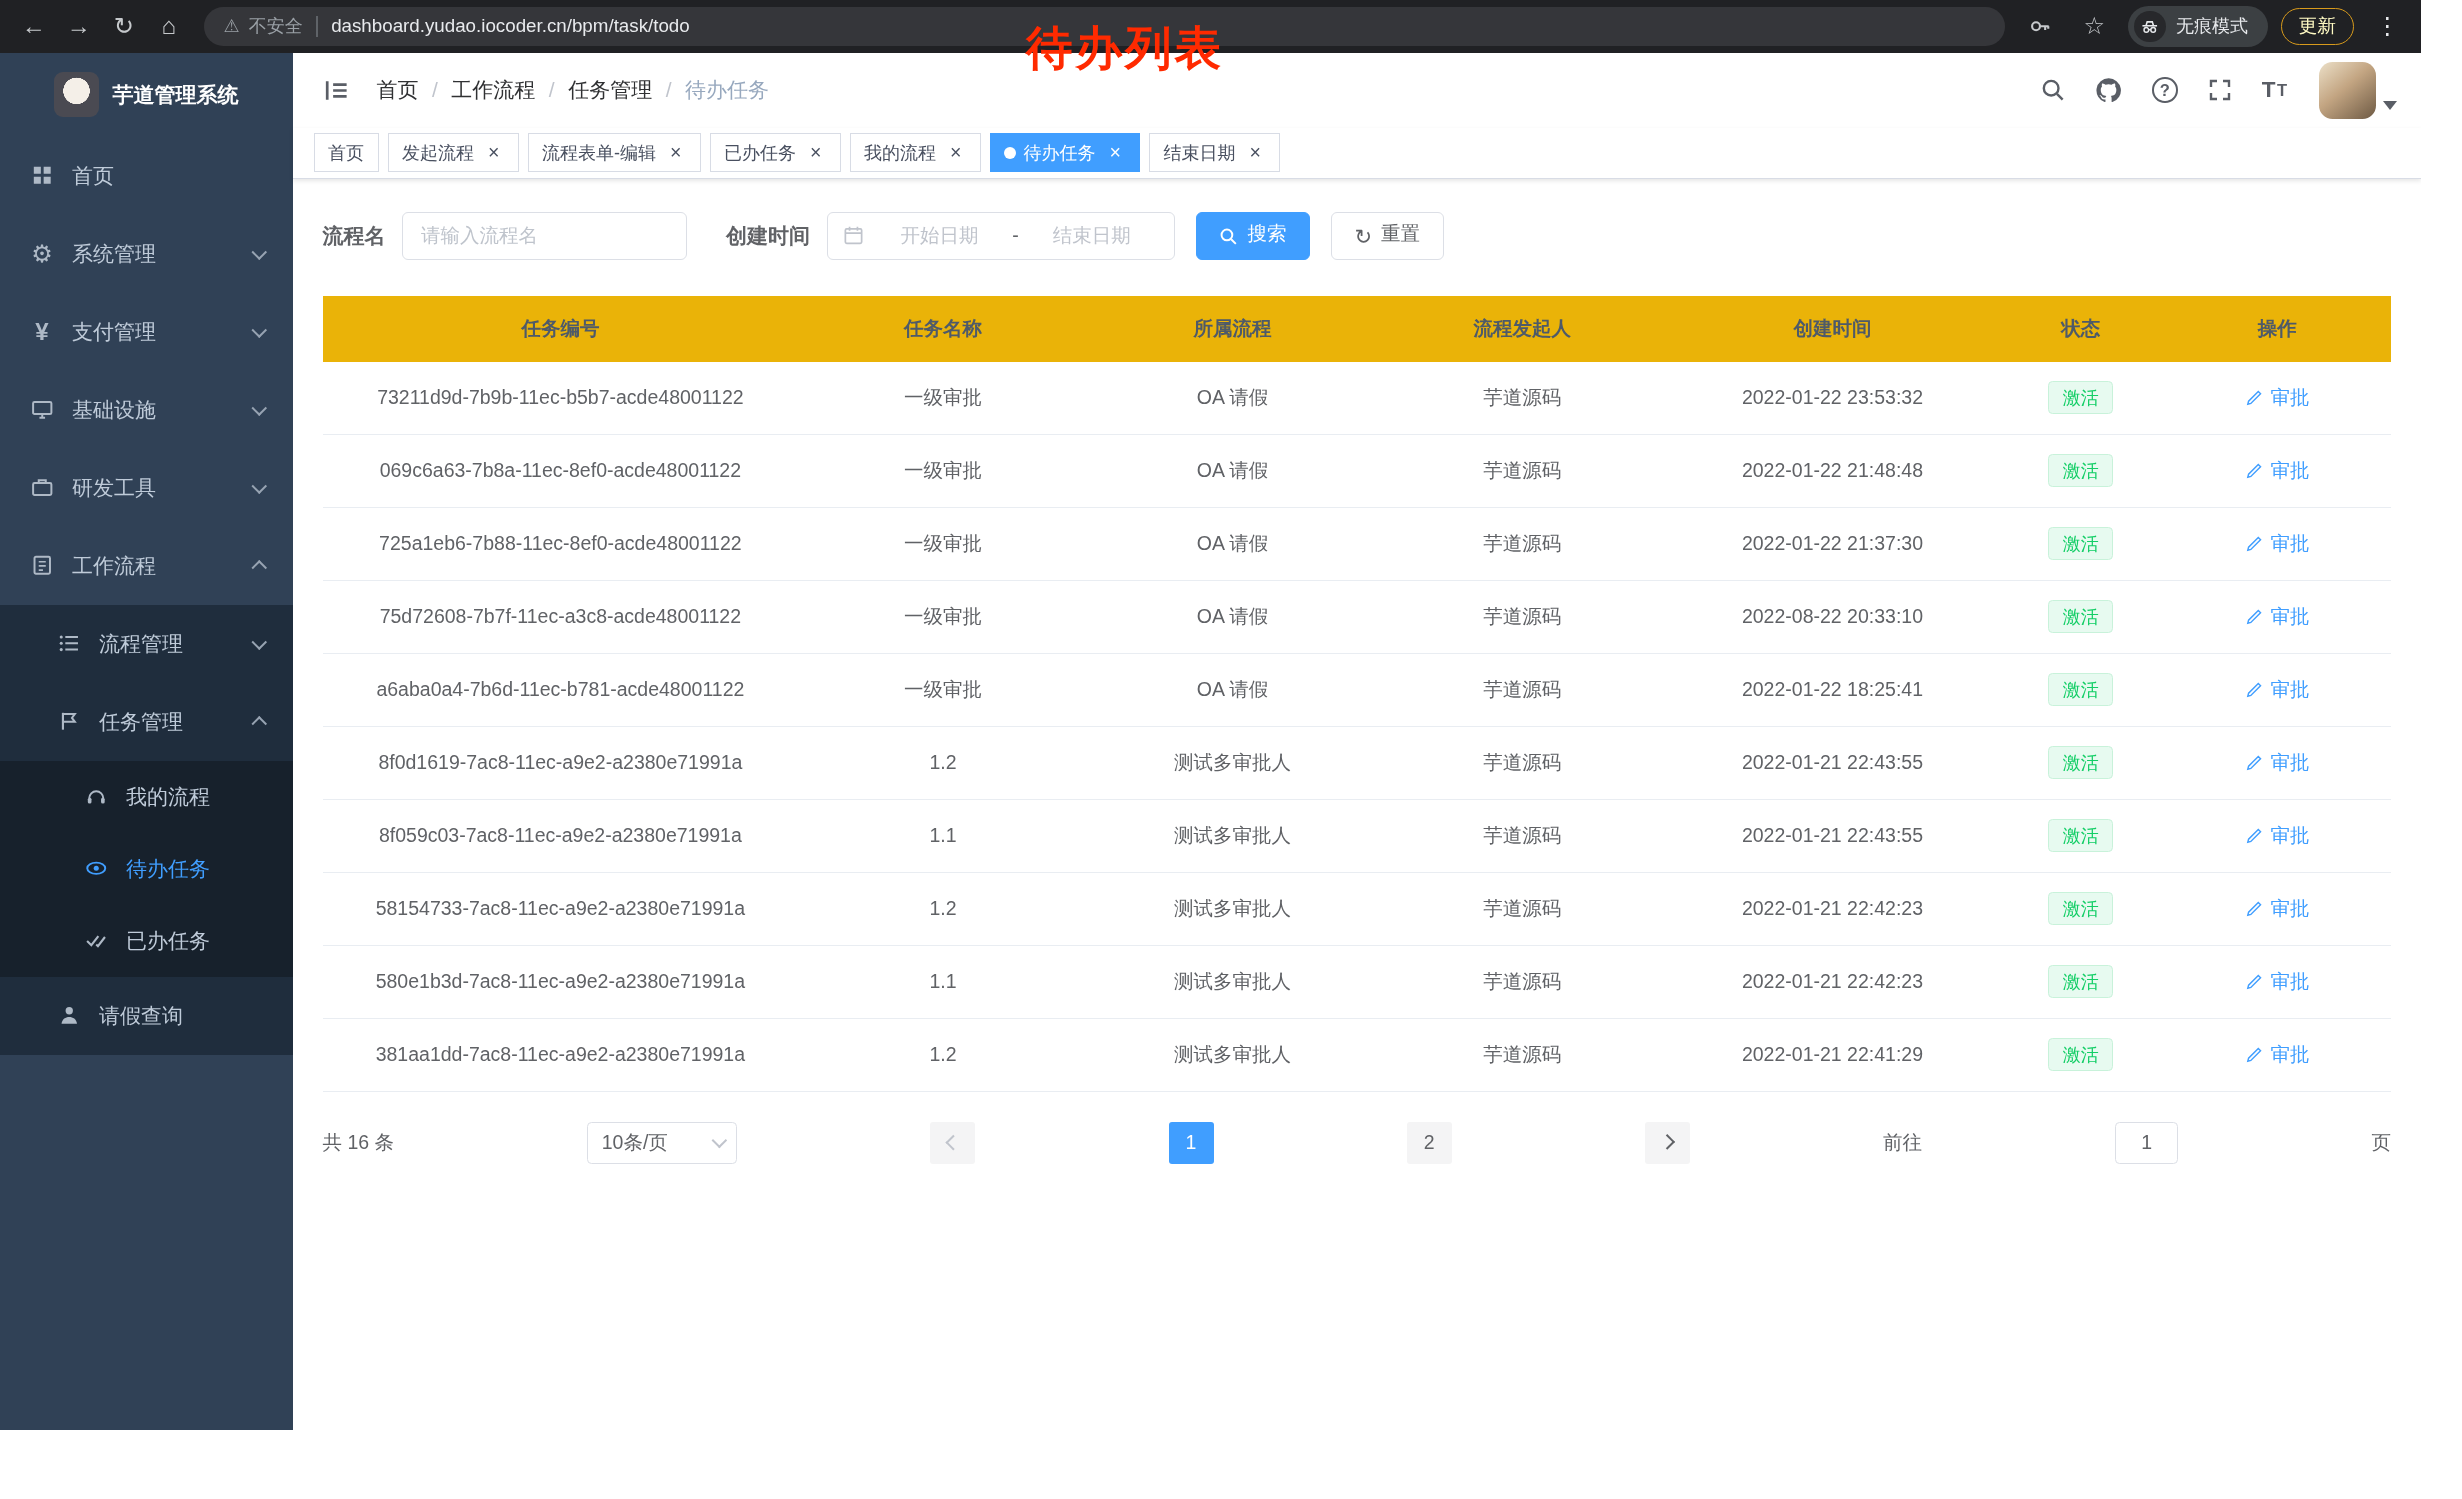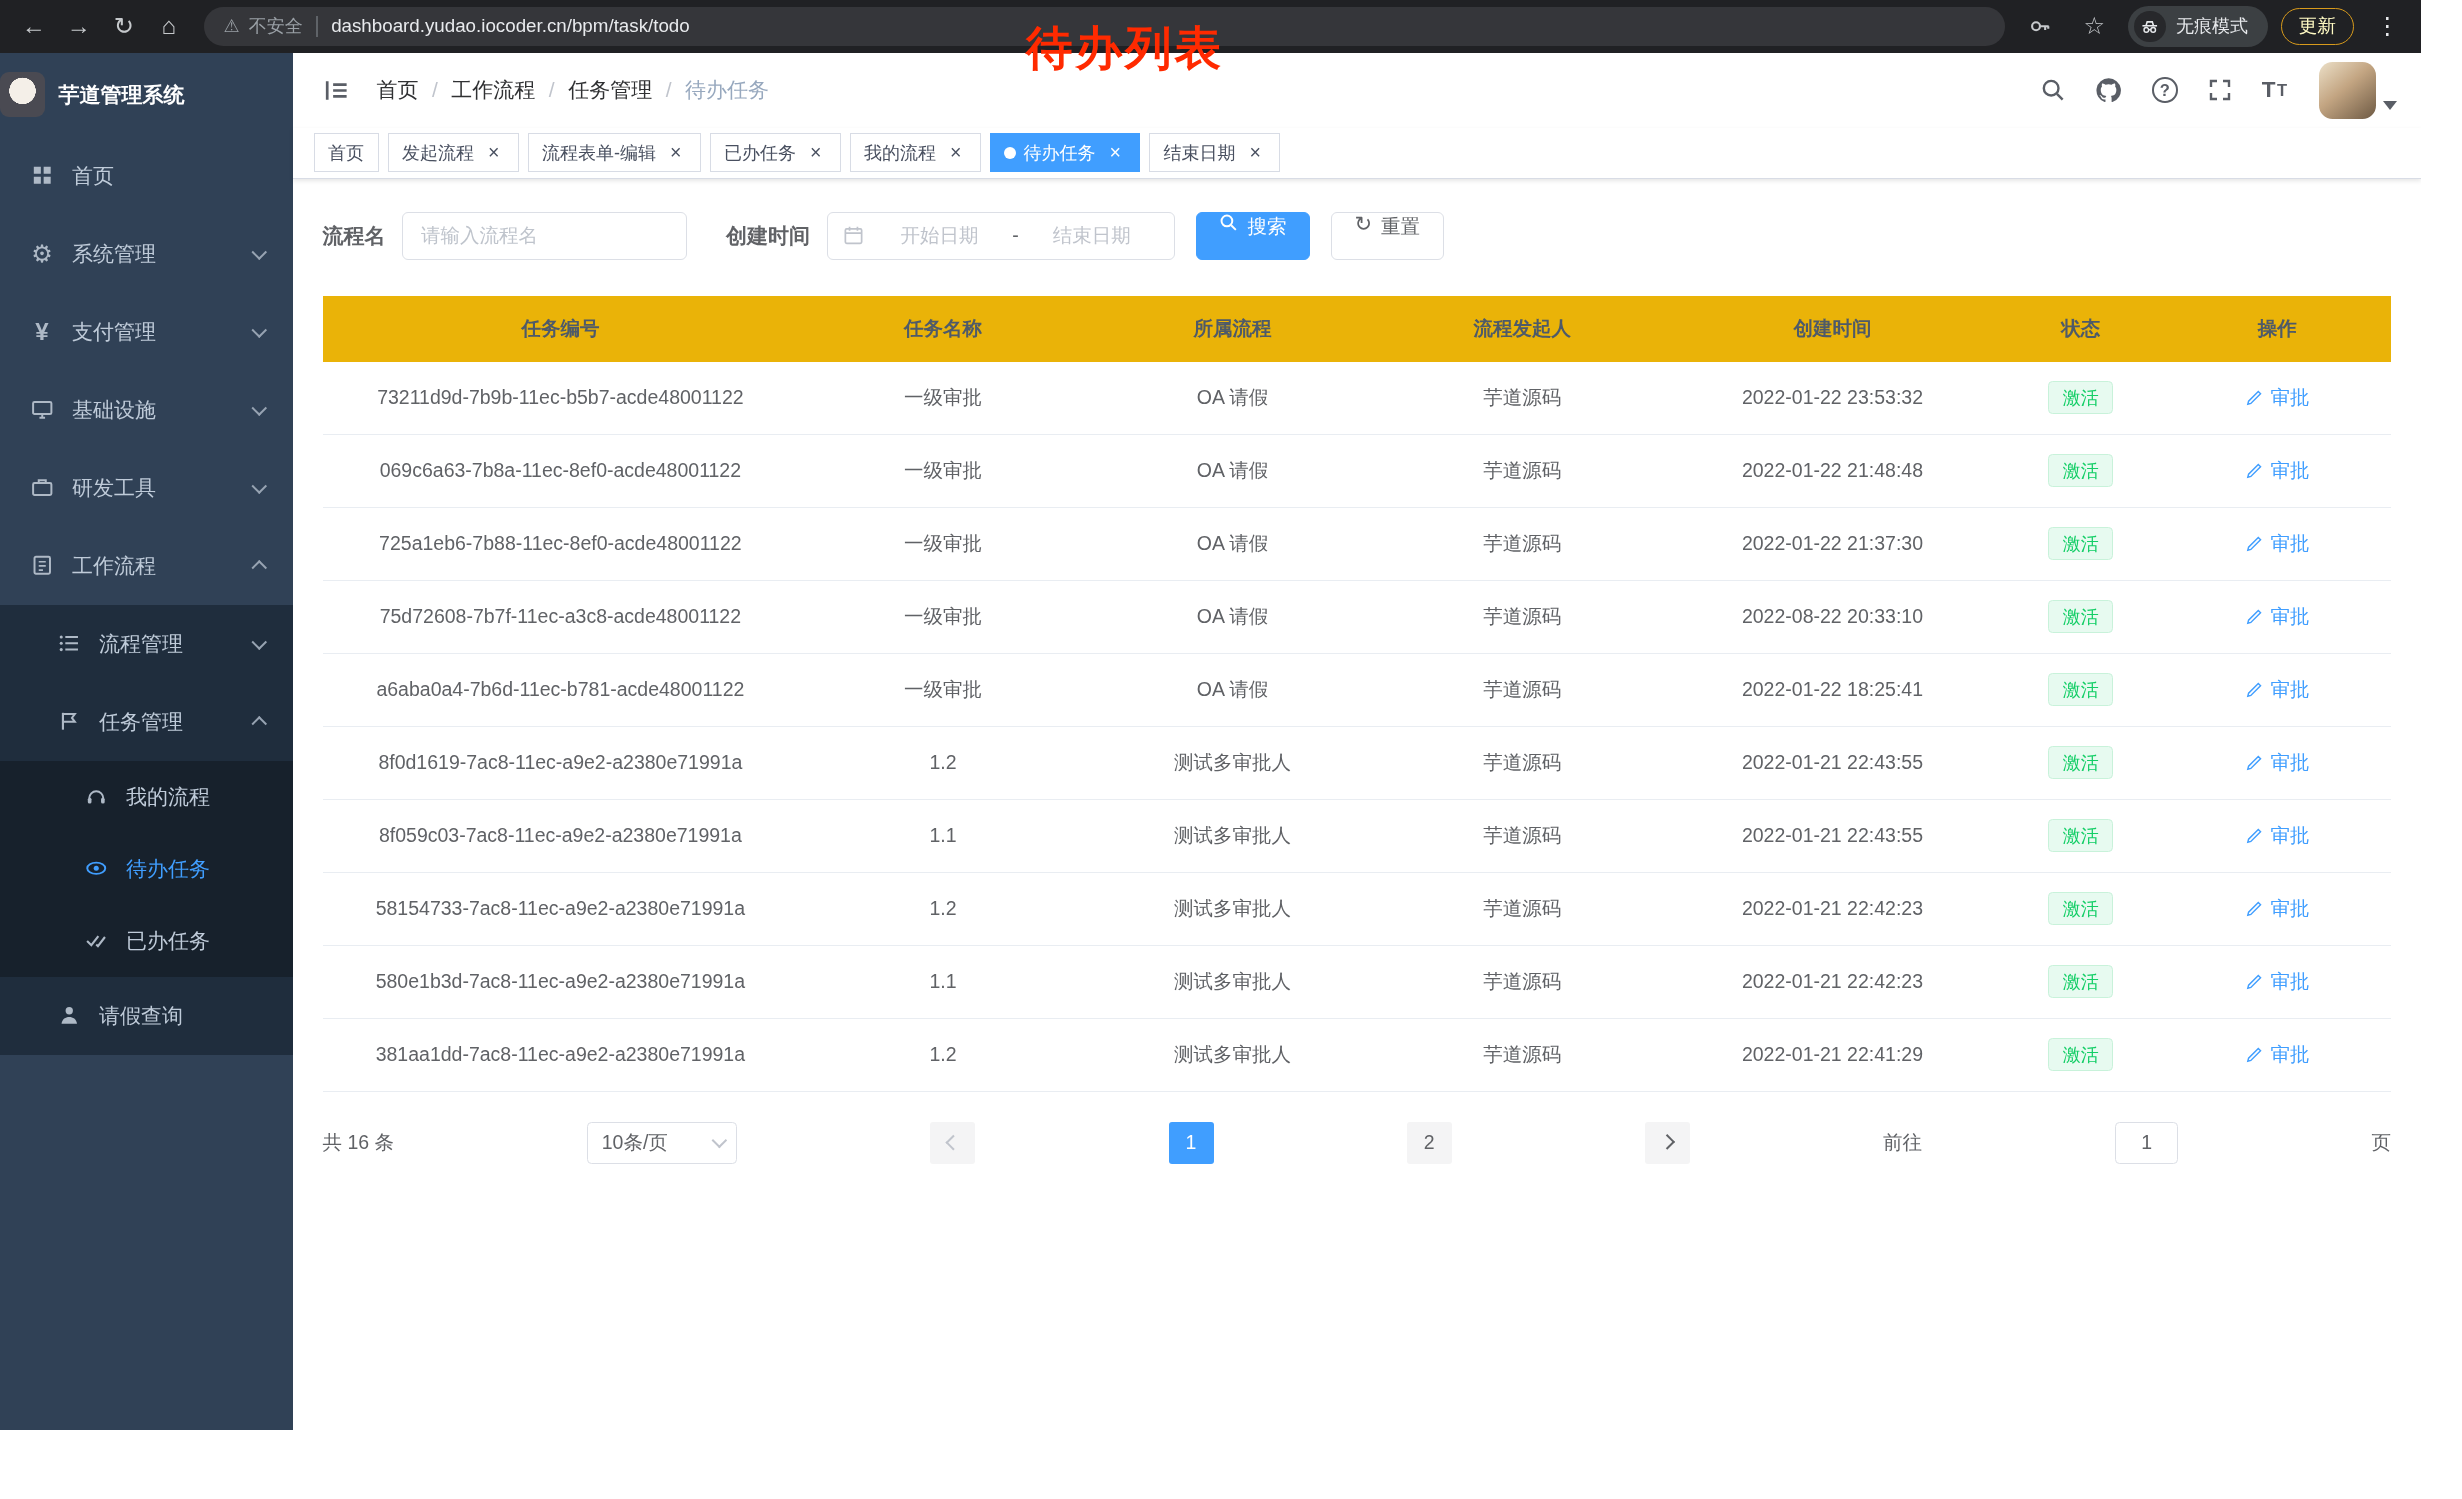--- a/index.html
+++ b/index.html
@@ -24,21 +24,21 @@
   .incog-circle{width:21rem;height:21rem;border-radius:50%;background:#27282b;display:flex;
                 align-items:center;justify-content:center;color:#e8eaed}
   .update-chip{display:flex;align-items:center;gap:7rem;border:1rem solid #d79a1c;color:#fef9c3;
                border-radius:14rem;padding:3rem 11rem;font-size:12.5rem}
   .annotation{position:absolute;left:684rem;top:11rem;font-size:31rem;font-weight:800;color:#ff2a00;
               z-index:99;letter-spacing:2rem;white-space:nowrap}
 
   
   .app{display:flex;height:918rem}
   .sidebar{width:195rem;background:#304156;flex-shrink:0;overflow:hidden}
-  .logo-row{height:56rem;display:flex;align-items:center;justify-content:flex-start;gap:9rem;cursor:pointer}
+  .logo-row{height:56rem;display:flex;align-items:center;justify-content:center;gap:9rem;cursor:pointer}
   .logo-img{width:30rem;height:30rem;border-radius:6rem;flex-shrink:0;
             background:radial-gradient(circle at 50% 42%,#f4efe8 0 38%,#4a4a52 39% 100%)}
   .app-title{color:#fff;font-size:14rem;font-weight:700}
   .menu-item{height:52rem;display:flex;align-items:center;padding:0 16rem 0 20rem;color:#bfcbd9;
              font-size:14rem;position:relative;cursor:pointer;white-space:nowrap}
   .mi-icon{width:16rem;height:16rem;margin-right:12rem;flex-shrink:0;color:#aeb9c6;
            font-size:16rem;line-height:16rem;display:flex;align-items:center;justify-content:center}
   .chev{position:absolute;right:19rem;width:7rem;height:7rem;border-right:1.5rem solid #97a3b2;
         border-bottom:1.5rem solid #97a3b2;top:50%}
   .chev.down{transform:translateY(-70%) rotate(45deg)}
@@ -85,22 +85,22 @@
   .flabel{font-size:14rem;color:#606266;font-weight:700;margin-right:11rem}
   .txt-input{width:190rem;height:32rem;border:1rem solid #dcdfe6;border-radius:4rem;padding:0 12rem;
              font-size:13rem;color:#606266;background:#fff}
   .txt-input::placeholder{color:#bfc4cc}
   .gap{width:26rem}
   .daterange{width:232rem;height:32rem;border:1rem solid #dcdfe6;border-radius:4rem;display:flex;
              align-items:center;padding:0 10rem;color:#c0c4cc;font-size:13rem;cursor:pointer}
   .daterange .cal{color:#c0c4cc;margin-right:6rem}
   .dr-part{flex:1;text-align:center}
   .dr-sep{color:#606266;padding:0 4rem}
-  .btn{height:32rem;border-radius:4rem;padding:0 15rem;font-size:13rem;display:inline-flex;
-       align-items:flex-start;gap:6rem;cursor:pointer;margin-left:14rem}
+  .btn{height:32rem;border-radius:4rem;padding:12px 15rem;font-size:13rem;display:inline-flex;
+       align-items:flex-end;gap:6rem;cursor:pointer;margin-left:14rem}
   .btn-primary{background:#409eff;color:#fff;border:1rem solid #409eff}
   .btn-plain{background:#fff;color:#606266;border:1rem solid #dcdfe6}
   .btn-plain .ric{font-size:14rem;line-height:1}
 
   
   .table{margin-top:24rem;font-size:13rem}
   .thead{display:flex;background:#eab308}
   .th{height:44rem;display:flex;align-items:center;justify-content:center;color:#4e5a69;font-weight:700}
   .trow{display:flex;border-bottom:1rem solid #e9edf2}
   .td{height:48rem;display:flex;align-items:center;justify-content:center;color:#606266}

